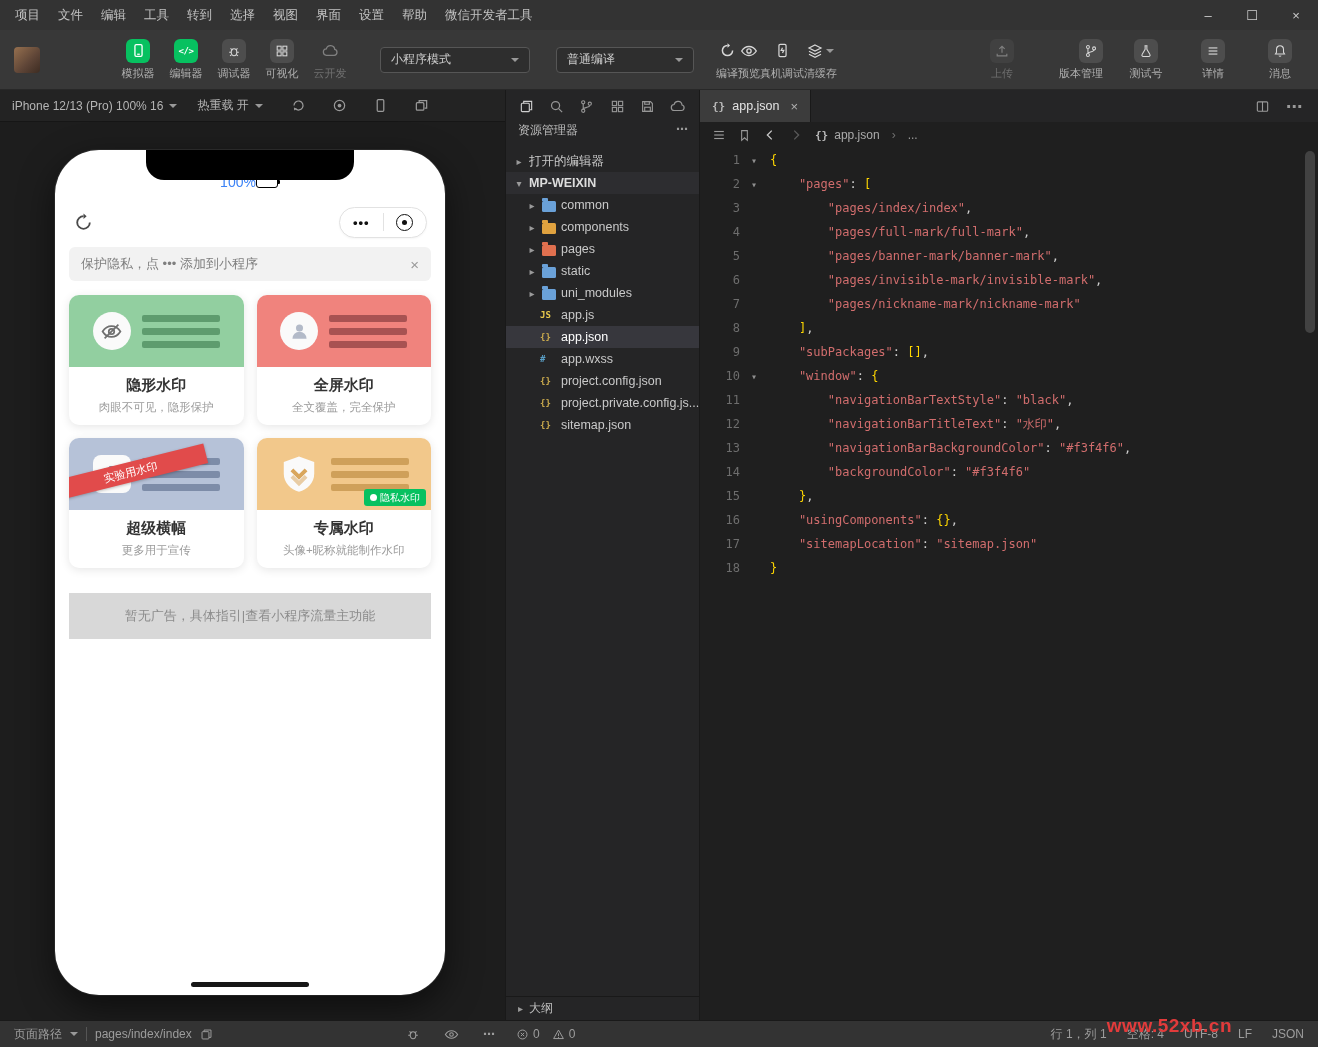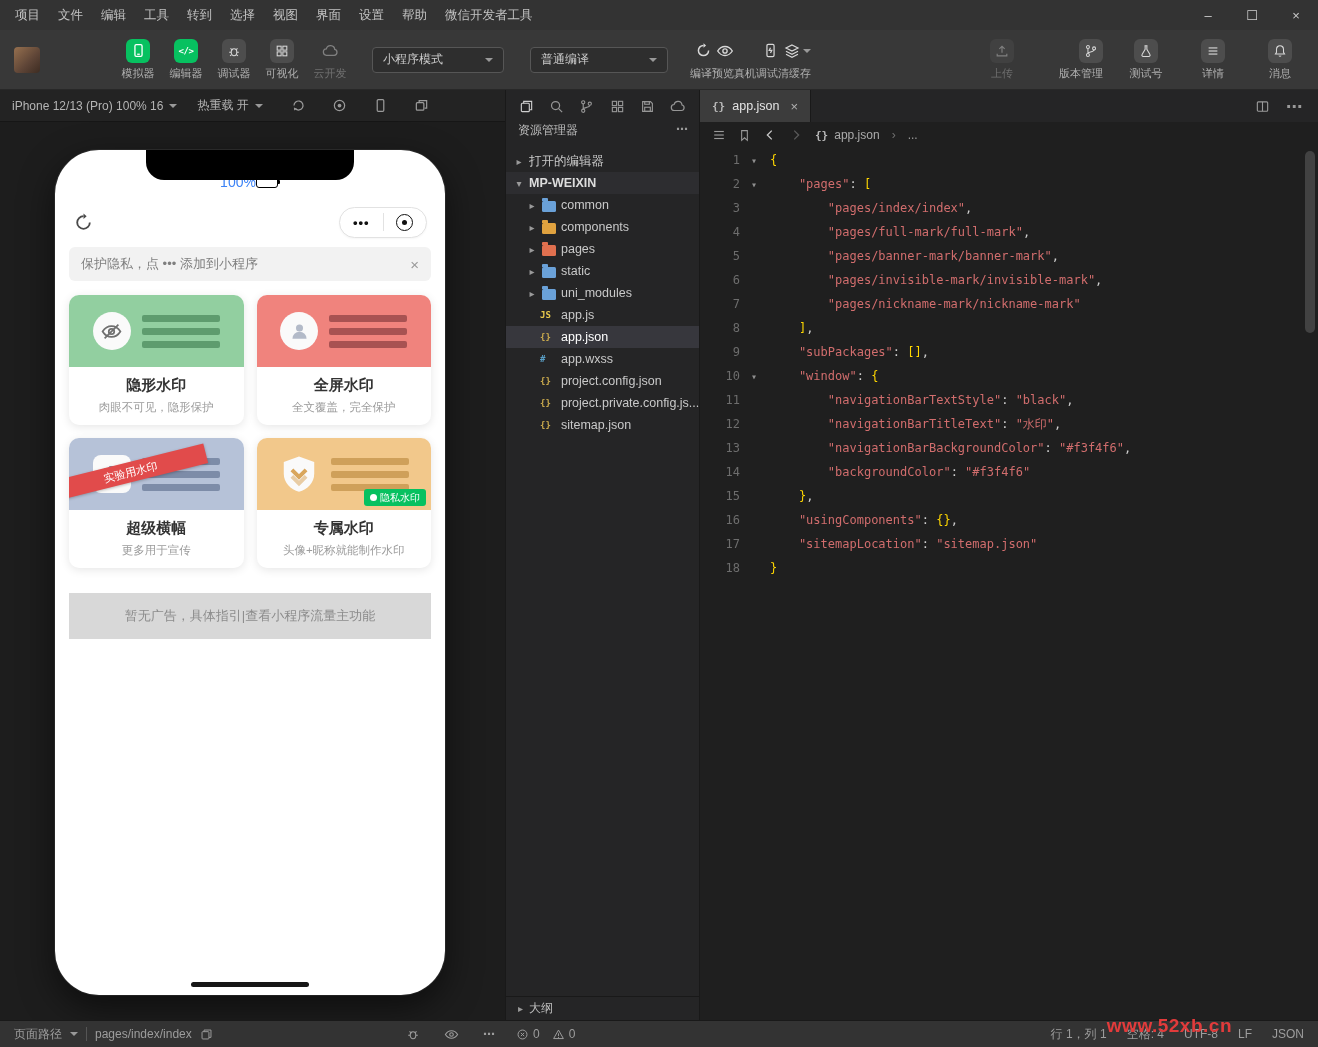--- a/index.html
+++ b/index.html
@@ -19,23 +19,23 @@
   .toolbar{height:60px;background:#383838;display:flex;align-items:center;border-bottom:1px solid #282828;padding:0 14px;}
   .avatar{width:26px;height:26px;border-radius:4px;background:linear-gradient(135deg,#96704f,#5d4436 60%,#3d2c22);margin-right:74px;flex:0 0 auto;}
   .tbtn{display:flex;flex-direction:column;align-items:center;justify-content:center;width:48px;gap:3px;flex:0 0 auto;}
   .ibox{width:24px;height:24px;border-radius:6px;display:flex;align-items:center;justify-content:center;background:#4d4d4d;color:#d8d8d8;}
   .ibox.green{background:#07c160;color:#fff;}
   .lbl{font-size:11px;color:#b0b0b0;white-space:nowrap;}
   .dim{opacity:.45;}
   .code-glyph{font-size:9px;font-weight:bold;letter-spacing:-.5px;font-family:"DejaVu Sans Mono",monospace;}
   .select{height:26px;background:#2e2e2e;border:1px solid #565656;border-radius:4px;display:flex;align-items:center;padding:0 10px;font-size:12px;color:#ccc;gap:10px;}
   .caret{width:0;height:0;border-left:4px solid transparent;border-right:4px solid transparent;border-top:4px solid #999;display:inline-block;}
-  .sel-mode{width:132px;margin-left:18px;justify-content:space-between;}
+  .sel-mode{width:150px;margin-left:26px;justify-content:space-between;}
   .sel-compile{width:138px;margin-left:26px;justify-content:space-between;}
-  .plain-btn{display:flex;flex-direction:column;align-items:flex-end;gap:3px;margin:0 0;flex:0 0 auto;color:#d0d0d0;}
+  .plain-btn{display:flex;flex-direction:column;align-items:center;gap:3px;margin:0 0;flex:0 0 auto;color:#d0d0d0;}
   .iconrow{display:flex;align-items:center;gap:3px;height:24px;}
   .tb-right{margin-left:auto;display:flex;align-items:center;gap:19px;}
 
   
   .main{display:flex;height:930px;}
 
   
   .sim-panel{width:505px;display:flex;flex-direction:column;background:#1d1d1d;flex:0 0 auto;}
   .sim-toolbar{height:32px;display:flex;align-items:center;font-size:12px;color:#b5b5b5;padding:0 12px;background:#232323;border-bottom:1px solid #161616;}
   .sim-sel{display:flex;align-items:center;gap:6px;white-space:nowrap;}

